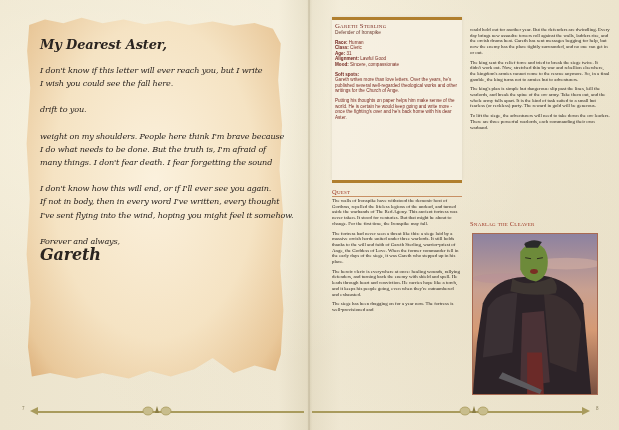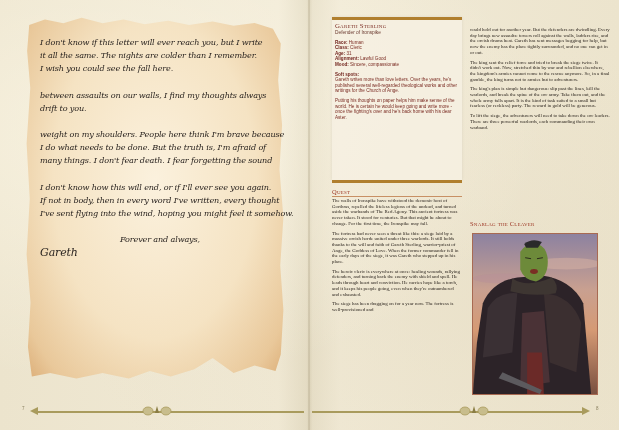--- a/index.html
+++ b/index.html
@@ -36,22 +36,22 @@
     color: #2a2420;
     font-size: 8.1px;
     line-height: 13.2px;
     letter-spacing: -0.15px;
   }
   .letter .greeting {
     font-size: 13px; line-height: 18px; font-weight: bold; margin-bottom: 10px;
   }
   .letter p { margin-bottom: 13px; }
   .letter .line { display: block; white-space: nowrap; }
-  .letter .closing { margin-bottom: 0; text-align: center; }
-  .letter .sig { font-size: 11px; font-weight: normal; line-height: 14px; }
+  .letter .closing { margin-bottom: 0; }
+  .letter .sig { font-size: 16px; font-weight: bold; line-height: 14px; }
 
   
   .sidebar {
     position: absolute; left: 332px; top: 17px; width: 130px; height: 163px;
     background: rgba(246,240,226,0.85);
     border-top: 3px solid #b07f2e;
     box-shadow: 0 0 3px rgba(0,0,0,0.08);
   }
   .sidebar-bottom-bar {
     position: absolute; left: 332px; top: 180px; width: 130px; height: 3px;
@@ -95,27 +95,26 @@
   .page-num { position: absolute; top: 406px; font-size: 4.5px; color: #8a8060; font-family: "Liberation Sans", sans-serif; }
 </style>
 </head>
 <body>
 
 <div class="spread"></div>
 <div class="gutter"></div>
 
 <div class="parchment"></div>
 <div class="letter">
+  <div class="greeting">My Dearest Aster,</div>
   <p>
     <span class="line">I don't know if this letter will ever reach you, but I write</span>
-    <span class="line">it all the same. The nights are colder than I remember.</span>
     <span class="line">I wish you could see the fall here.</span>
   </p>
   <p>
-    <span class="line">between assaults on our walls, I find my thoughts always</span>
     <span class="line">drift to you.</span>
   </p>
   <p>
     <span class="line">weight on my shoulders. People here think I'm brave because</span>
     <span class="line">I do what needs to be done. But the truth is, I'm afraid of</span>
     <span class="line">many things. I don't fear death. I fear forgetting the sound</span>
   </p>
   <p>
     <span class="line">I don't know how this will end, or if I'll ever see you again.</span>
     <span class="line">If not in body, then in every word I've written, every thought</span>

